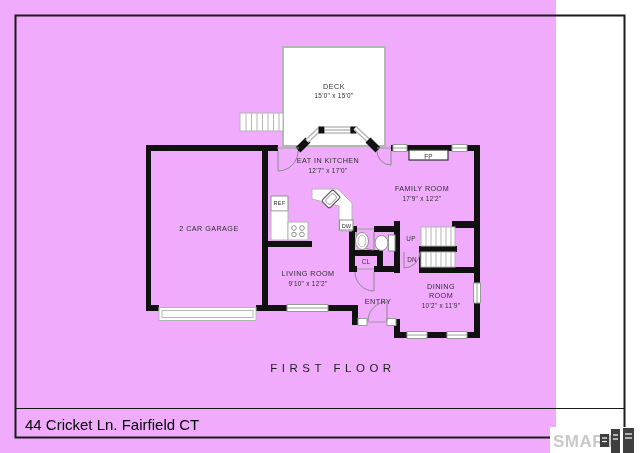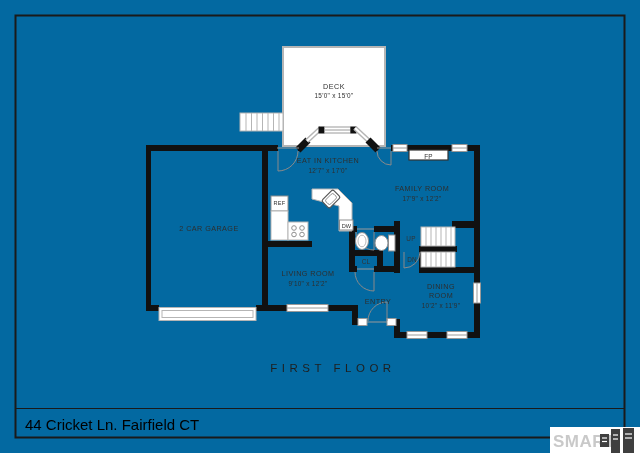--- a/index.html
+++ b/index.html
@@ -1,16 +1,16 @@
 <!DOCTYPE html>
 <html><head>
 <meta charset="utf-8">
 <style>
   html,body{margin:0;padding:0;background:#ffffff;width:640px;height:453px;overflow:hidden;}
-  #page{position:relative;width:640px;height:453px;background:#0369a1;font-family:"Liberation Sans",sans-serif;}
+  #page{position:relative;width:556px;height:453px;background:#f0abfc;font-family:"Liberation Sans",sans-serif;}
   svg{position:absolute;left:0;top:0;}
   text{font-family:"Liberation Sans",sans-serif;fill:#2e2e2e;}
   .room{font-size:7.2px;letter-spacing:.45px;text-anchor:middle;}
   .dim{font-size:6.4px;letter-spacing:.3px;text-anchor:middle;}
   .fix{font-size:5.6px;letter-spacing:.2px;text-anchor:middle;fill:#333;}
   .fix2{font-size:6.4px;letter-spacing:.2px;text-anchor:middle;fill:#333;}
   .floorlbl{font-size:11.5px;letter-spacing:4.5px;text-anchor:middle;fill:#1f1f1f;}
   .addr{font-size:15px;fill:#000;}
   .logo-txt{font-size:17px;font-weight:bold;letter-spacing:.5px;fill:#c9c9c9;}
   .wall{fill:#111;}

